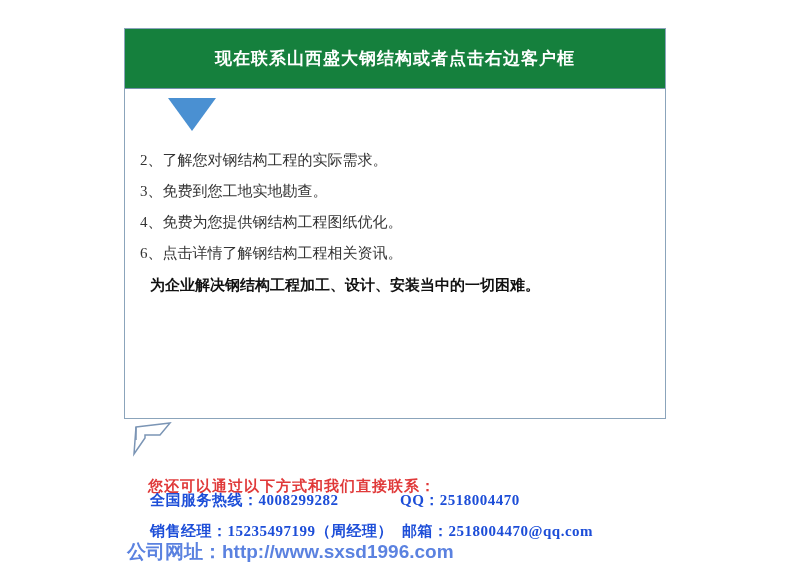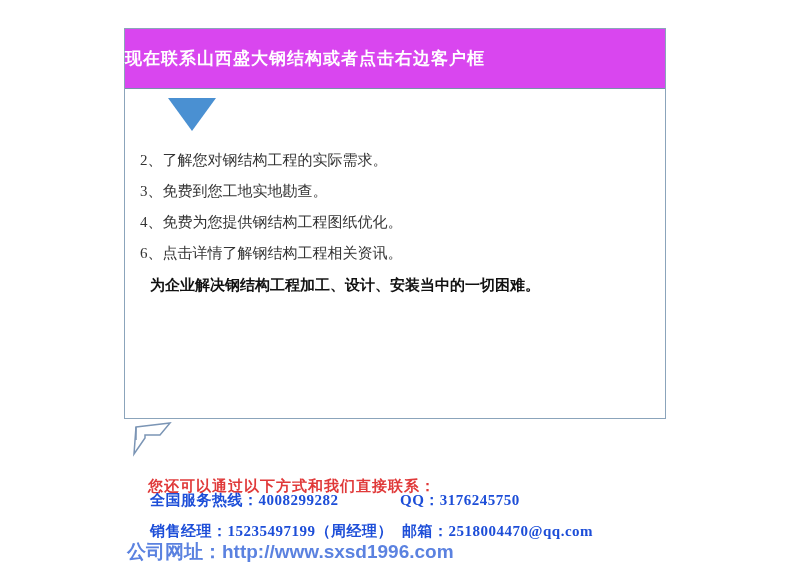--- a/index.html
+++ b/index.html
@@ -5,22 +5,22 @@
   * { margin: 0; padding: 0; box-sizing: border-box; }
   html, body { width: 793px; height: 562px; background: #ffffff; overflow: hidden; }
   body { position: relative; font-family: "Liberation Serif", "DejaVu Serif", serif; }
 
   .panel {
     position: absolute; left: 124px; top: 28px; width: 542px; height: 391px;
     border: 1px solid #8ba4bb; background: #ffffff;
   }
   .panel-header {
     height: 60px; width: 100%;
-    background: #d946ef;
-    display: flex; align-items: center; 
+    background: #15803d;
+    display: flex; align-items: center; justify-content: center;
     border-bottom: 1px solid #7792ab;
   }
   .panel-header .title {
     color: #ffffff; font-size: 17px; font-weight: bold; letter-spacing: 1px;
     font-family: "Liberation Serif", "DejaVu Serif", serif;
   }
   .down-arrow {
     position: absolute; left: 43px; top: 69px;
     width: 0; height: 0;
     border-left: 24px solid transparent;
@@ -86,21 +86,21 @@
   <path d="M10 7 L10 20" fill="none" stroke="#7b95b5" stroke-width="1.5"></path>
 </svg>
 
 <div class="contact-intro">您还可以通过以下方式和我们直接联系：</div>
 
 <div class="contact-line hotline">
   <span>全国服务热线：</span><span>4008299282</span>
 </div>
 
 <div class="contact-line qq">
-  <span>QQ：</span><span>3176245750</span>
+  <span>QQ：</span><span>2518004470</span>
 </div>
 
 <div class="contact-line manager">
   <span>销售经理：</span><span>15235497199（周经理）</span>
 </div>
 
 <div class="contact-line email">
   <span>邮箱：</span><span>2518004470@qq.com</span>
 </div>
 

